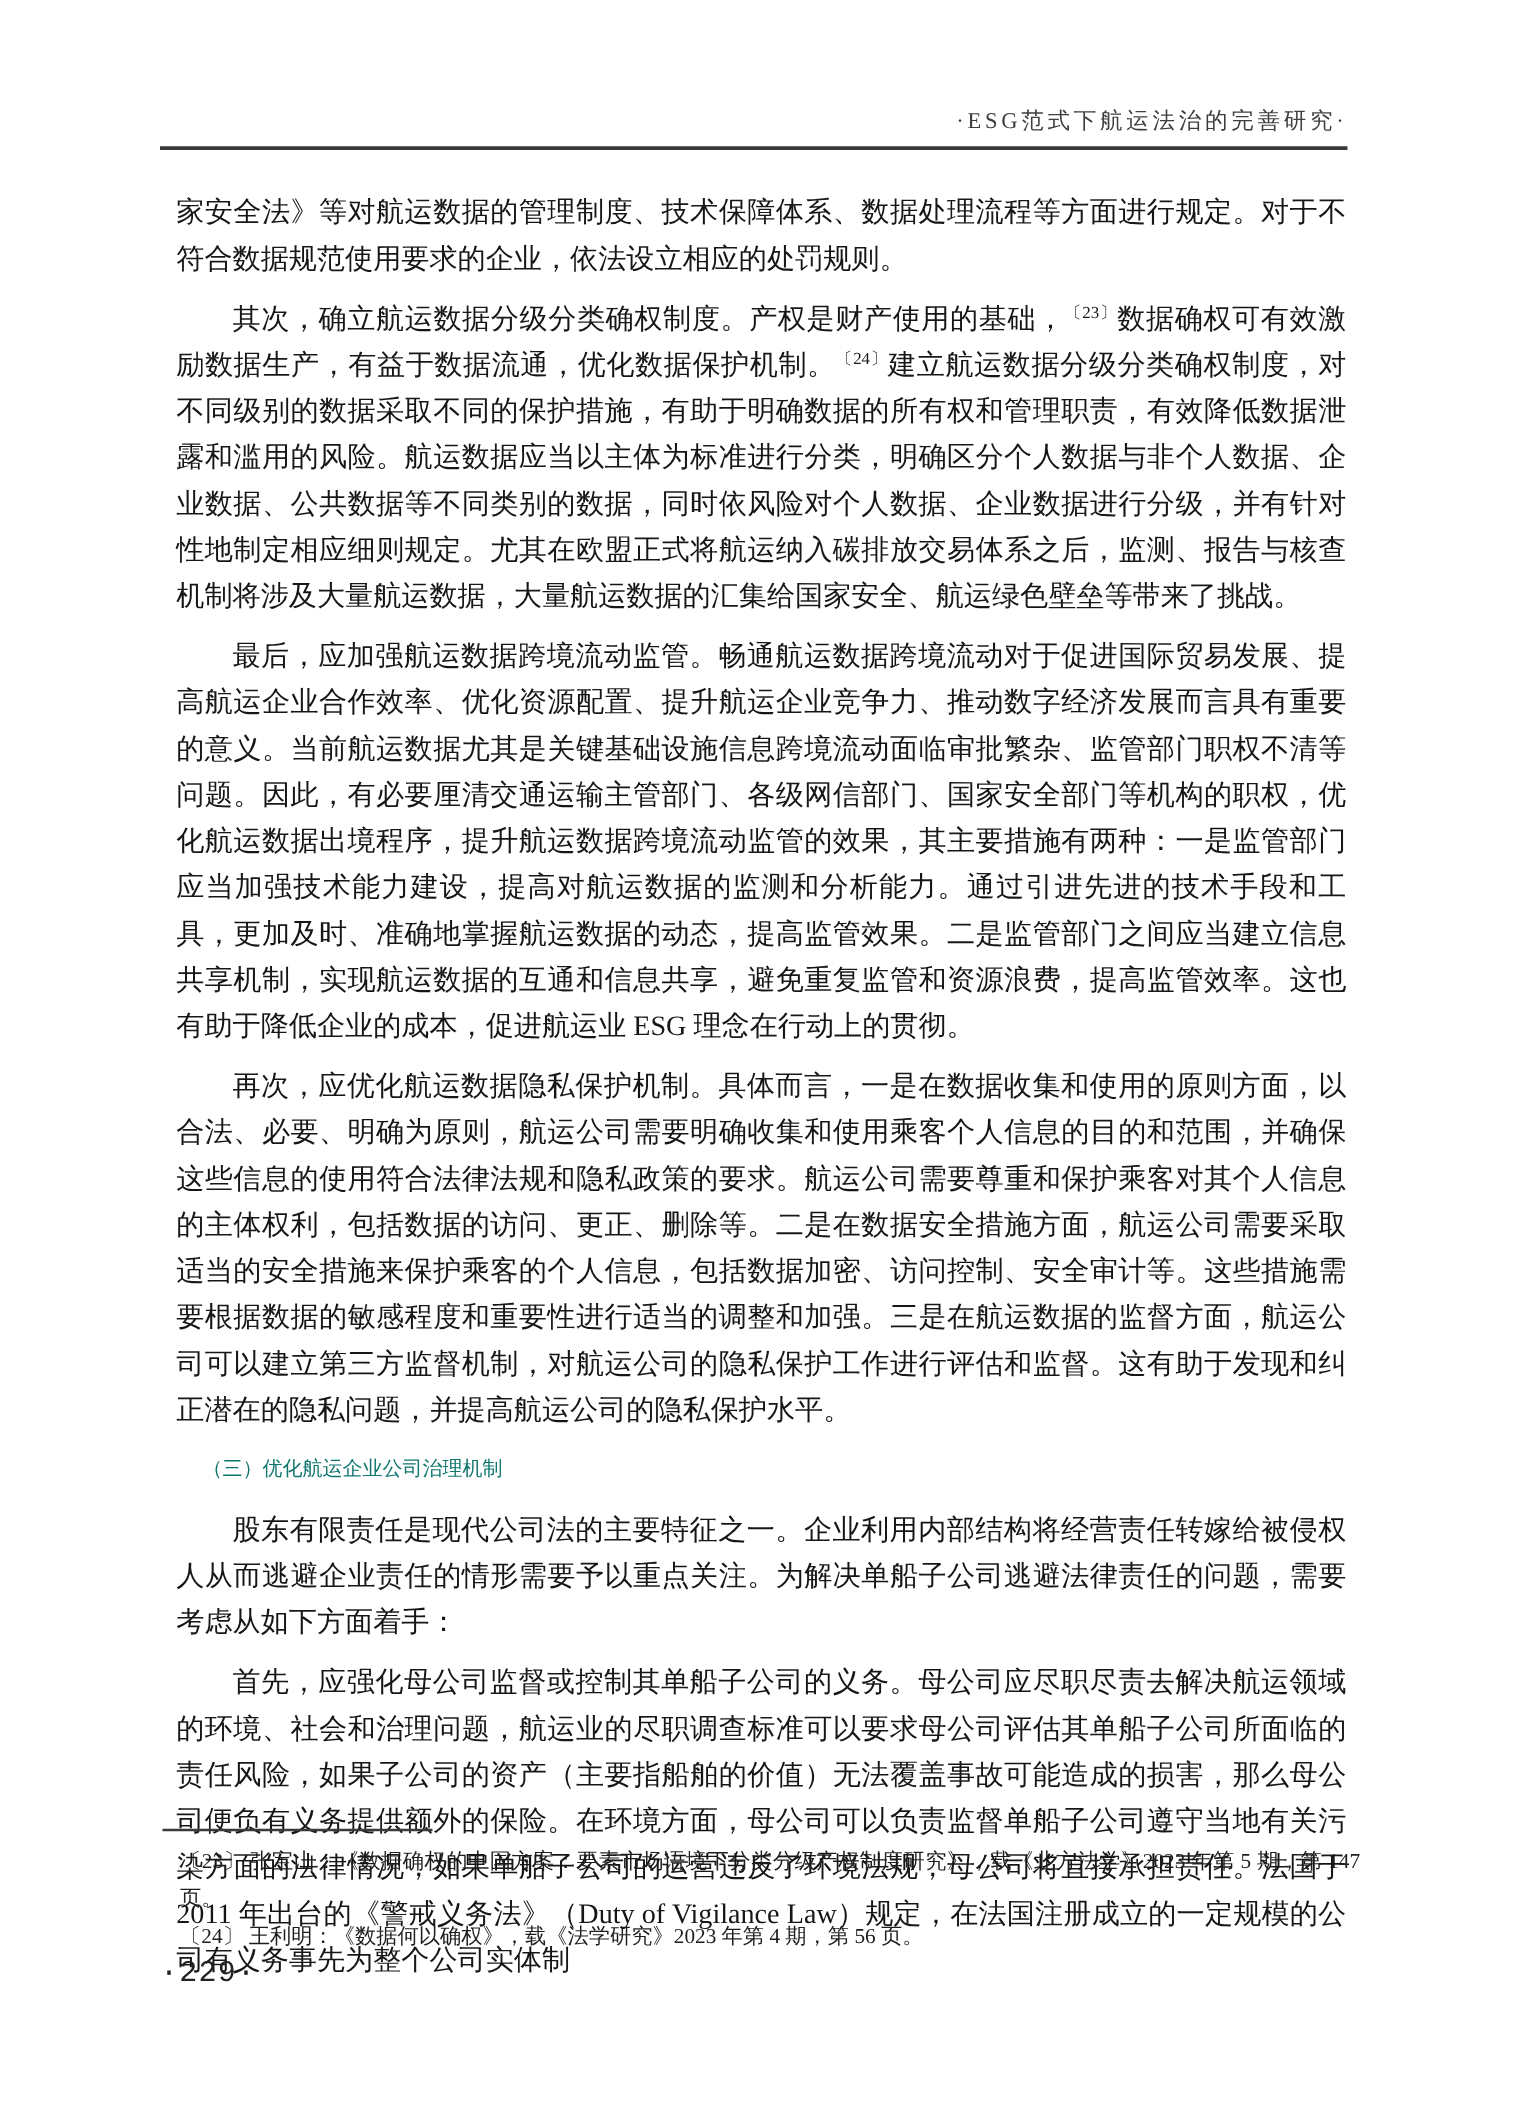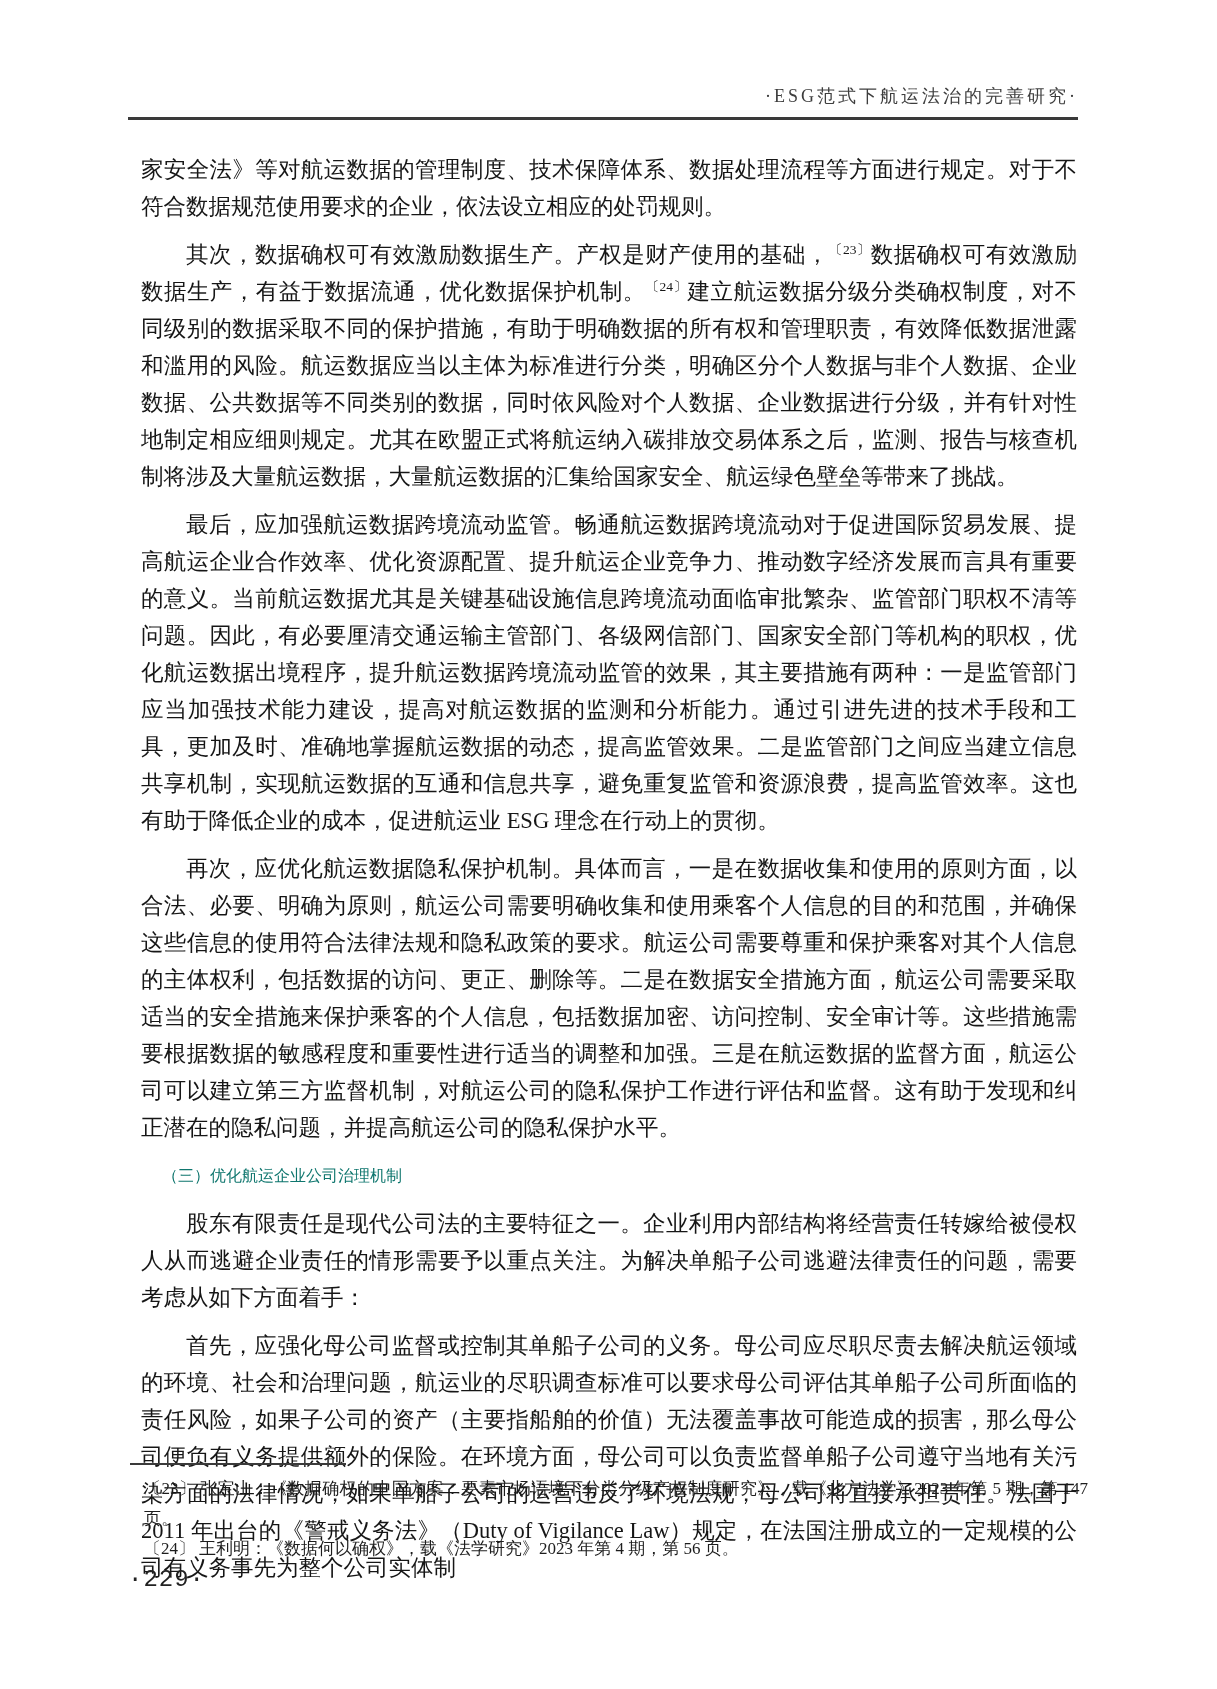--- a/index.html
+++ b/index.html
@@ -92,21 +92,21 @@
 
   <div class="header-rule"></div>
 
   <div class="body-text">
 
     <p class="para">
       <span>家安全法》等对航运数据的管理制度、技术保障体系、数据处理流程等方面进行规定。对于不符合数据规范使用要求的企业，依法设立相应的处罚规则。</span>
     </p>
 
     <p class="para indent">
-      <span>其次，数据确权可有效激励数据生产。产权是财产使用的基础，</span><sup class="fnref">〔23〕</sup><span>数据确权可有效激励数据生产，有益于数据流通，优化数据保护机制。</span><sup class="fnref">〔24〕</sup><span>建立航运数据分级分类确权制度，对不同级别的数据采取不同的保护措施，有助于明确数据的所有权和管理职责，有效降低数据泄露和滥用的风险。航运数据应当以主体为标准进行分类，明确区分个人数据与非个人数据、企业数据、公共数据等不同类别的数据，同时依风险对个人数据、企业数据进行分级，并有针对性地制定相应细则规定。尤其在欧盟正式将航运纳入碳排放交易体系之后，监测、报告与核查机制将涉及大量航运数据，大量航运数据的汇集给国家安全、航运绿色壁垒等带来了挑战。</span>
+      <span>其次，确立航运数据分级分类确权制度。产权是财产使用的基础，</span><sup class="fnref">〔23〕</sup><span>数据确权可有效激励数据生产，有益于数据流通，优化数据保护机制。</span><sup class="fnref">〔24〕</sup><span>建立航运数据分级分类确权制度，对不同级别的数据采取不同的保护措施，有助于明确数据的所有权和管理职责，有效降低数据泄露和滥用的风险。航运数据应当以主体为标准进行分类，明确区分个人数据与非个人数据、企业数据、公共数据等不同类别的数据，同时依风险对个人数据、企业数据进行分级，并有针对性地制定相应细则规定。尤其在欧盟正式将航运纳入碳排放交易体系之后，监测、报告与核查机制将涉及大量航运数据，大量航运数据的汇集给国家安全、航运绿色壁垒等带来了挑战。</span>
     </p>
 
     <p class="para indent">
       <span>最后，应加强航运数据跨境流动监管。畅通航运数据跨境流动对于促进国际贸易发展、提高航运企业合作效率、优化资源配置、提升航运企业竞争力、推动数字经济发展而言具有重要的意义。当前航运数据尤其是关键基础设施信息跨境流动面临审批繁杂、监管部门职权不清等问题。因此，有必要厘清交通运输主管部门、各级网信部门、国家安全部门等机构的职权，优化航运数据出境程序，提升航运数据跨境流动监管的效果，其主要措施有两种：一是监管部门应当加强技术能力建设，提高对航运数据的监测和分析能力。通过引进先进的技术手段和工具，更加及时、准确地掌握航运数据的动态，提高监管效果。二是监管部门之间应当建立信息共享机制，实现航运数据的互通和信息共享，避免重复监管和资源浪费，提高监管效率。这也有助于降低企业的成本，促进航运业 ESG 理念在行动上的贯彻。</span>
     </p>
 
     <p class="para indent">
       <span>再次，应优化航运数据隐私保护机制。具体而言，一是在数据收集和使用的原则方面，以合法、必要、明确为原则，航运公司需要明确收集和使用乘客个人信息的目的和范围，并确保这些信息的使用符合法律法规和隐私政策的要求。航运公司需要尊重和保护乘客对其个人信息的主体权利，包括数据的访问、更正、删除等。二是在数据安全措施方面，航运公司需要采取适当的安全措施来保护乘客的个人信息，包括数据加密、访问控制、安全审计等。这些措施需要根据数据的敏感程度和重要性进行适当的调整和加强。三是在航运数据的监督方面，航运公司可以建立第三方监督机制，对航运公司的隐私保护工作进行评估和监督。这有助于发现和纠正潜在的隐私问题，并提高航运公司的隐私保护水平。</span>
     </p>
 

